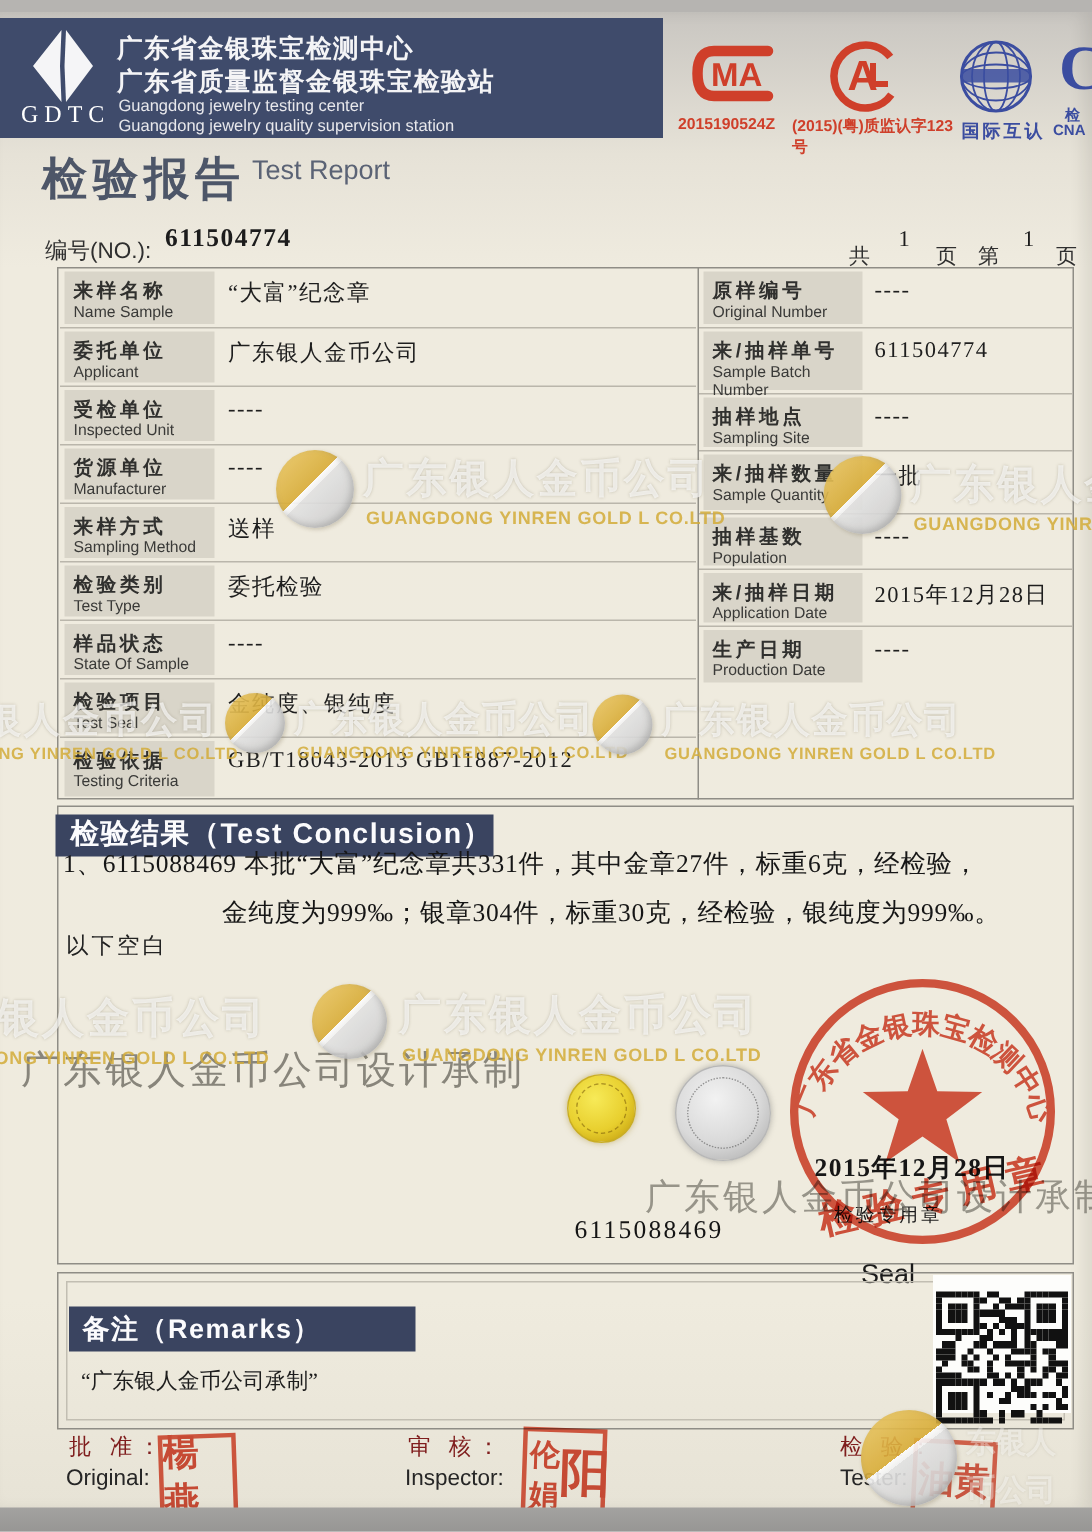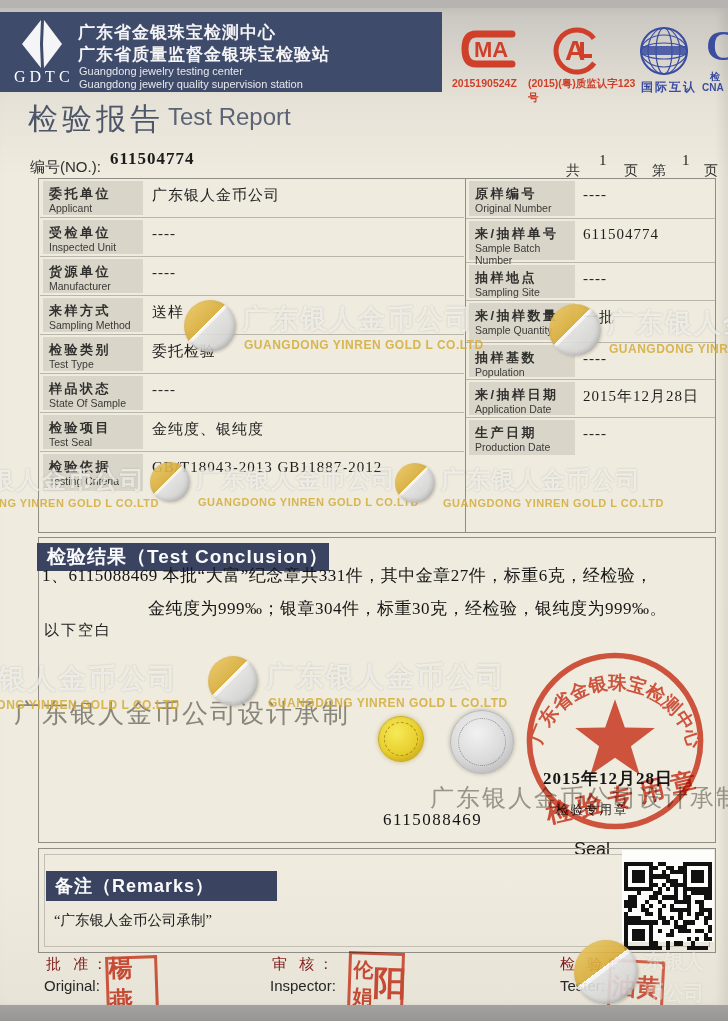--- a/index.html
+++ b/index.html
@@ -12,22 +12,22 @@
      box-shadow:inset -6px 0 10px rgba(0,0,0,.08);}
   #bottom-strip{left:0;top:1005px;width:728px;height:16px;background:linear-gradient(180deg,#a3a2a0,#979694);}
   
   #band{left:0;top:12px;width:442px;height:80px;background:#3f4b6b;}
   .band-cn{color:#f4f4f6;font-weight:bold;font-size:17px;letter-spacing:1px;}
   .band-en{color:#e8e8ec;font-size:11px;}
   #gdtc{color:#fff;font-size:16px;letter-spacing:4px;}
   .mark-code{font-size:10.5px;font-weight:bold;color:#cf3f2a;}
   .blue{color:#3b4da0;}
   
-  #title-cn{left:28px;top:99px;font-size:30px;font-weight:normal;color:#4d5668;letter-spacing:4px;}
-  #title-en{left:168px;top:103px;font-size:24px;color:#5b6375;}
+  #title-cn{left:28px;top:99px;font-size:30px;font-weight:bold;color:#4d5668;letter-spacing:4px;}
+  #title-en{left:168px;top:103px;font-size:18px;color:#5b6375;}
   
   #no-label{left:30px;top:158px;font-size:15px;color:#2f2f2f;}
   #no-value{left:110px;top:149px;font-size:17px;font-weight:bold;color:#1c1c1c;letter-spacing:1px;}
   .pg{font-size:14px;color:#2f2f2f;}
   .pg-num{font-size:15px;color:#1c1c1c;}
   
   #tbl{left:38px;top:178px;width:678px;height:355px;border:1.5px solid #8f8d86;box-sizing:border-box;}
   #tbl-divider{left:465px;top:178px;width:1px;height:355px;background:#8f8d86;}
   .col{position:absolute;display:flex;flex-direction:column;}
   #lcol{left:40px;top:179px;width:424px;}
@@ -162,20 +162,27 @@
 <div class="abs pg-num serif" style="left:599px;top:152px;">1</div>
 <div class="abs pg" style="left:624px;top:162px;">页</div>
 <div class="abs pg" style="left:652px;top:162px;">第</div>
 <div class="abs pg-num serif" style="left:682px;top:152px;">1</div>
 <div class="abs pg" style="left:704px;top:162px;">页</div>
 
 <div id="tbl" class="abs"></div>
 <div id="tbl-divider" class="abs"></div>
 
 <div id="lcol" class="col">
+  <div class="trow" style="height:40px">
+    <div class="lbl">
+        <div class="cn">来样名称</div>
+        <div class="en">Name Sample</div>
+      </div>
+    <div class="val">“大富”纪念章</div>
+    </div>
   <div class="trow" style="height:39px">
     <div class="lbl">
         <div class="cn">委托单位</div>
         <div class="en">Applicant</div>
       </div>
     <div class="val">广东银人金币公司</div>
     </div>
   <div class="trow" style="height:39px">
     <div class="lbl">
         <div class="cn">受检单位</div>

